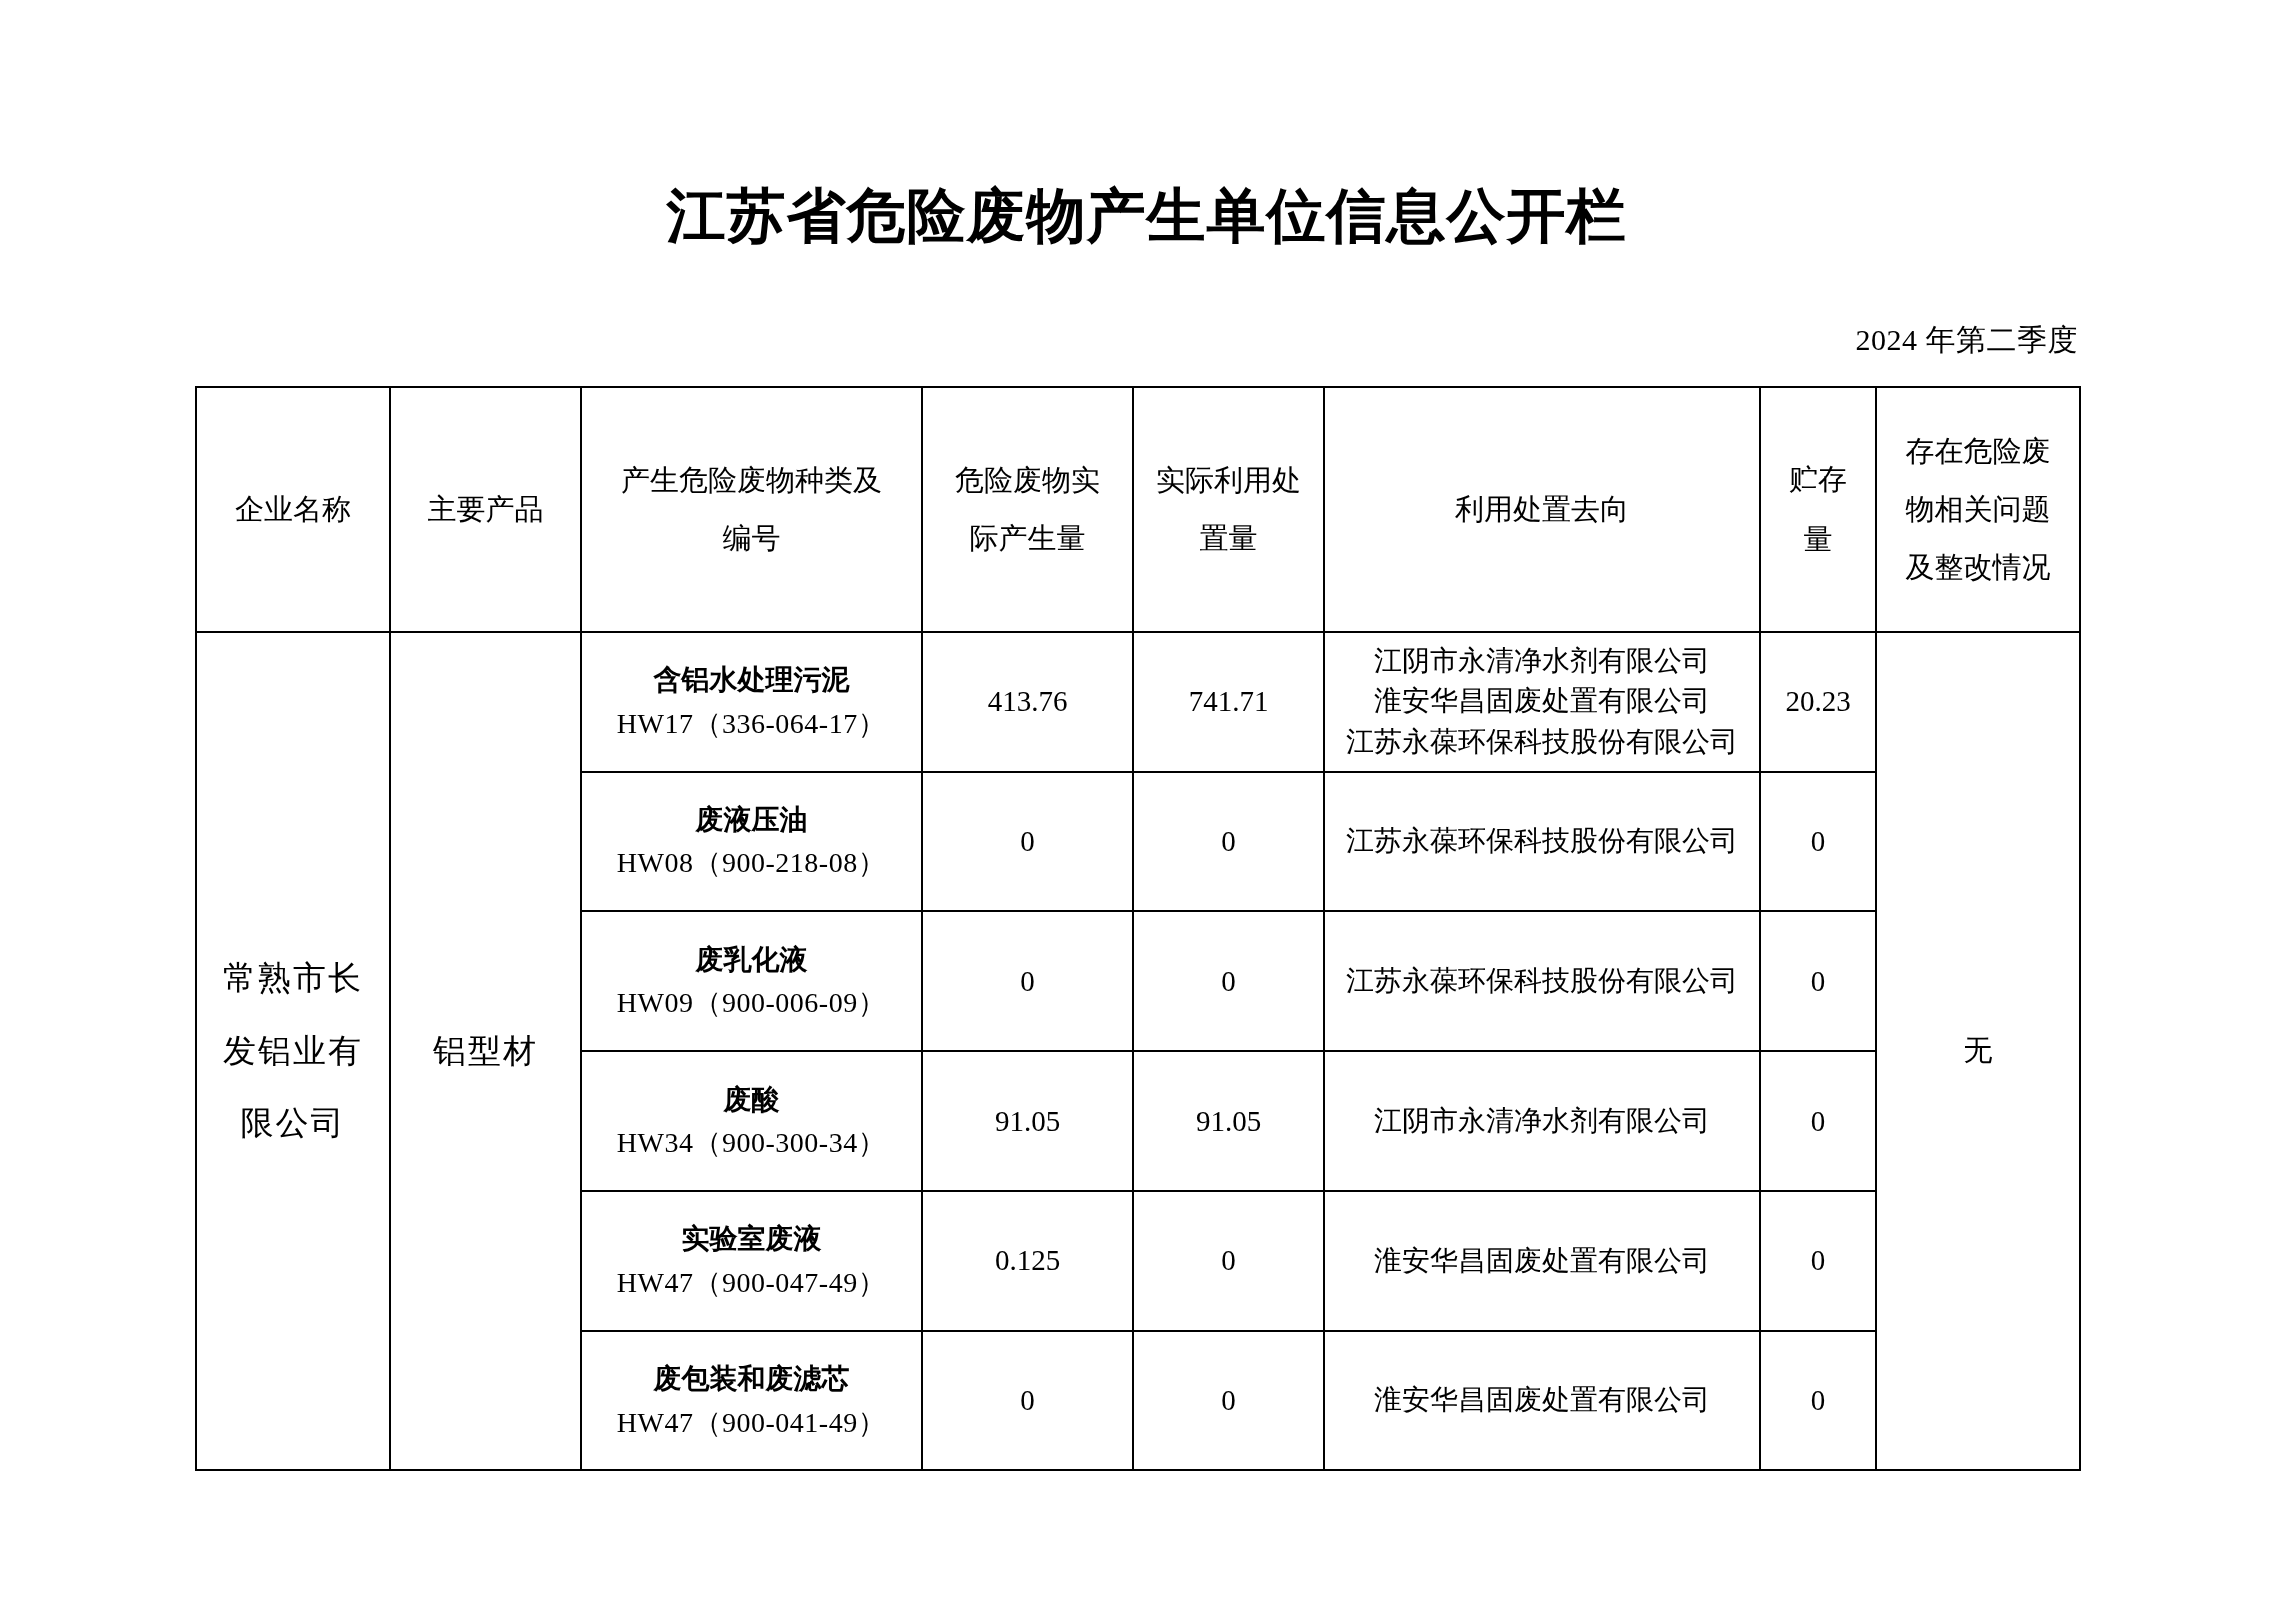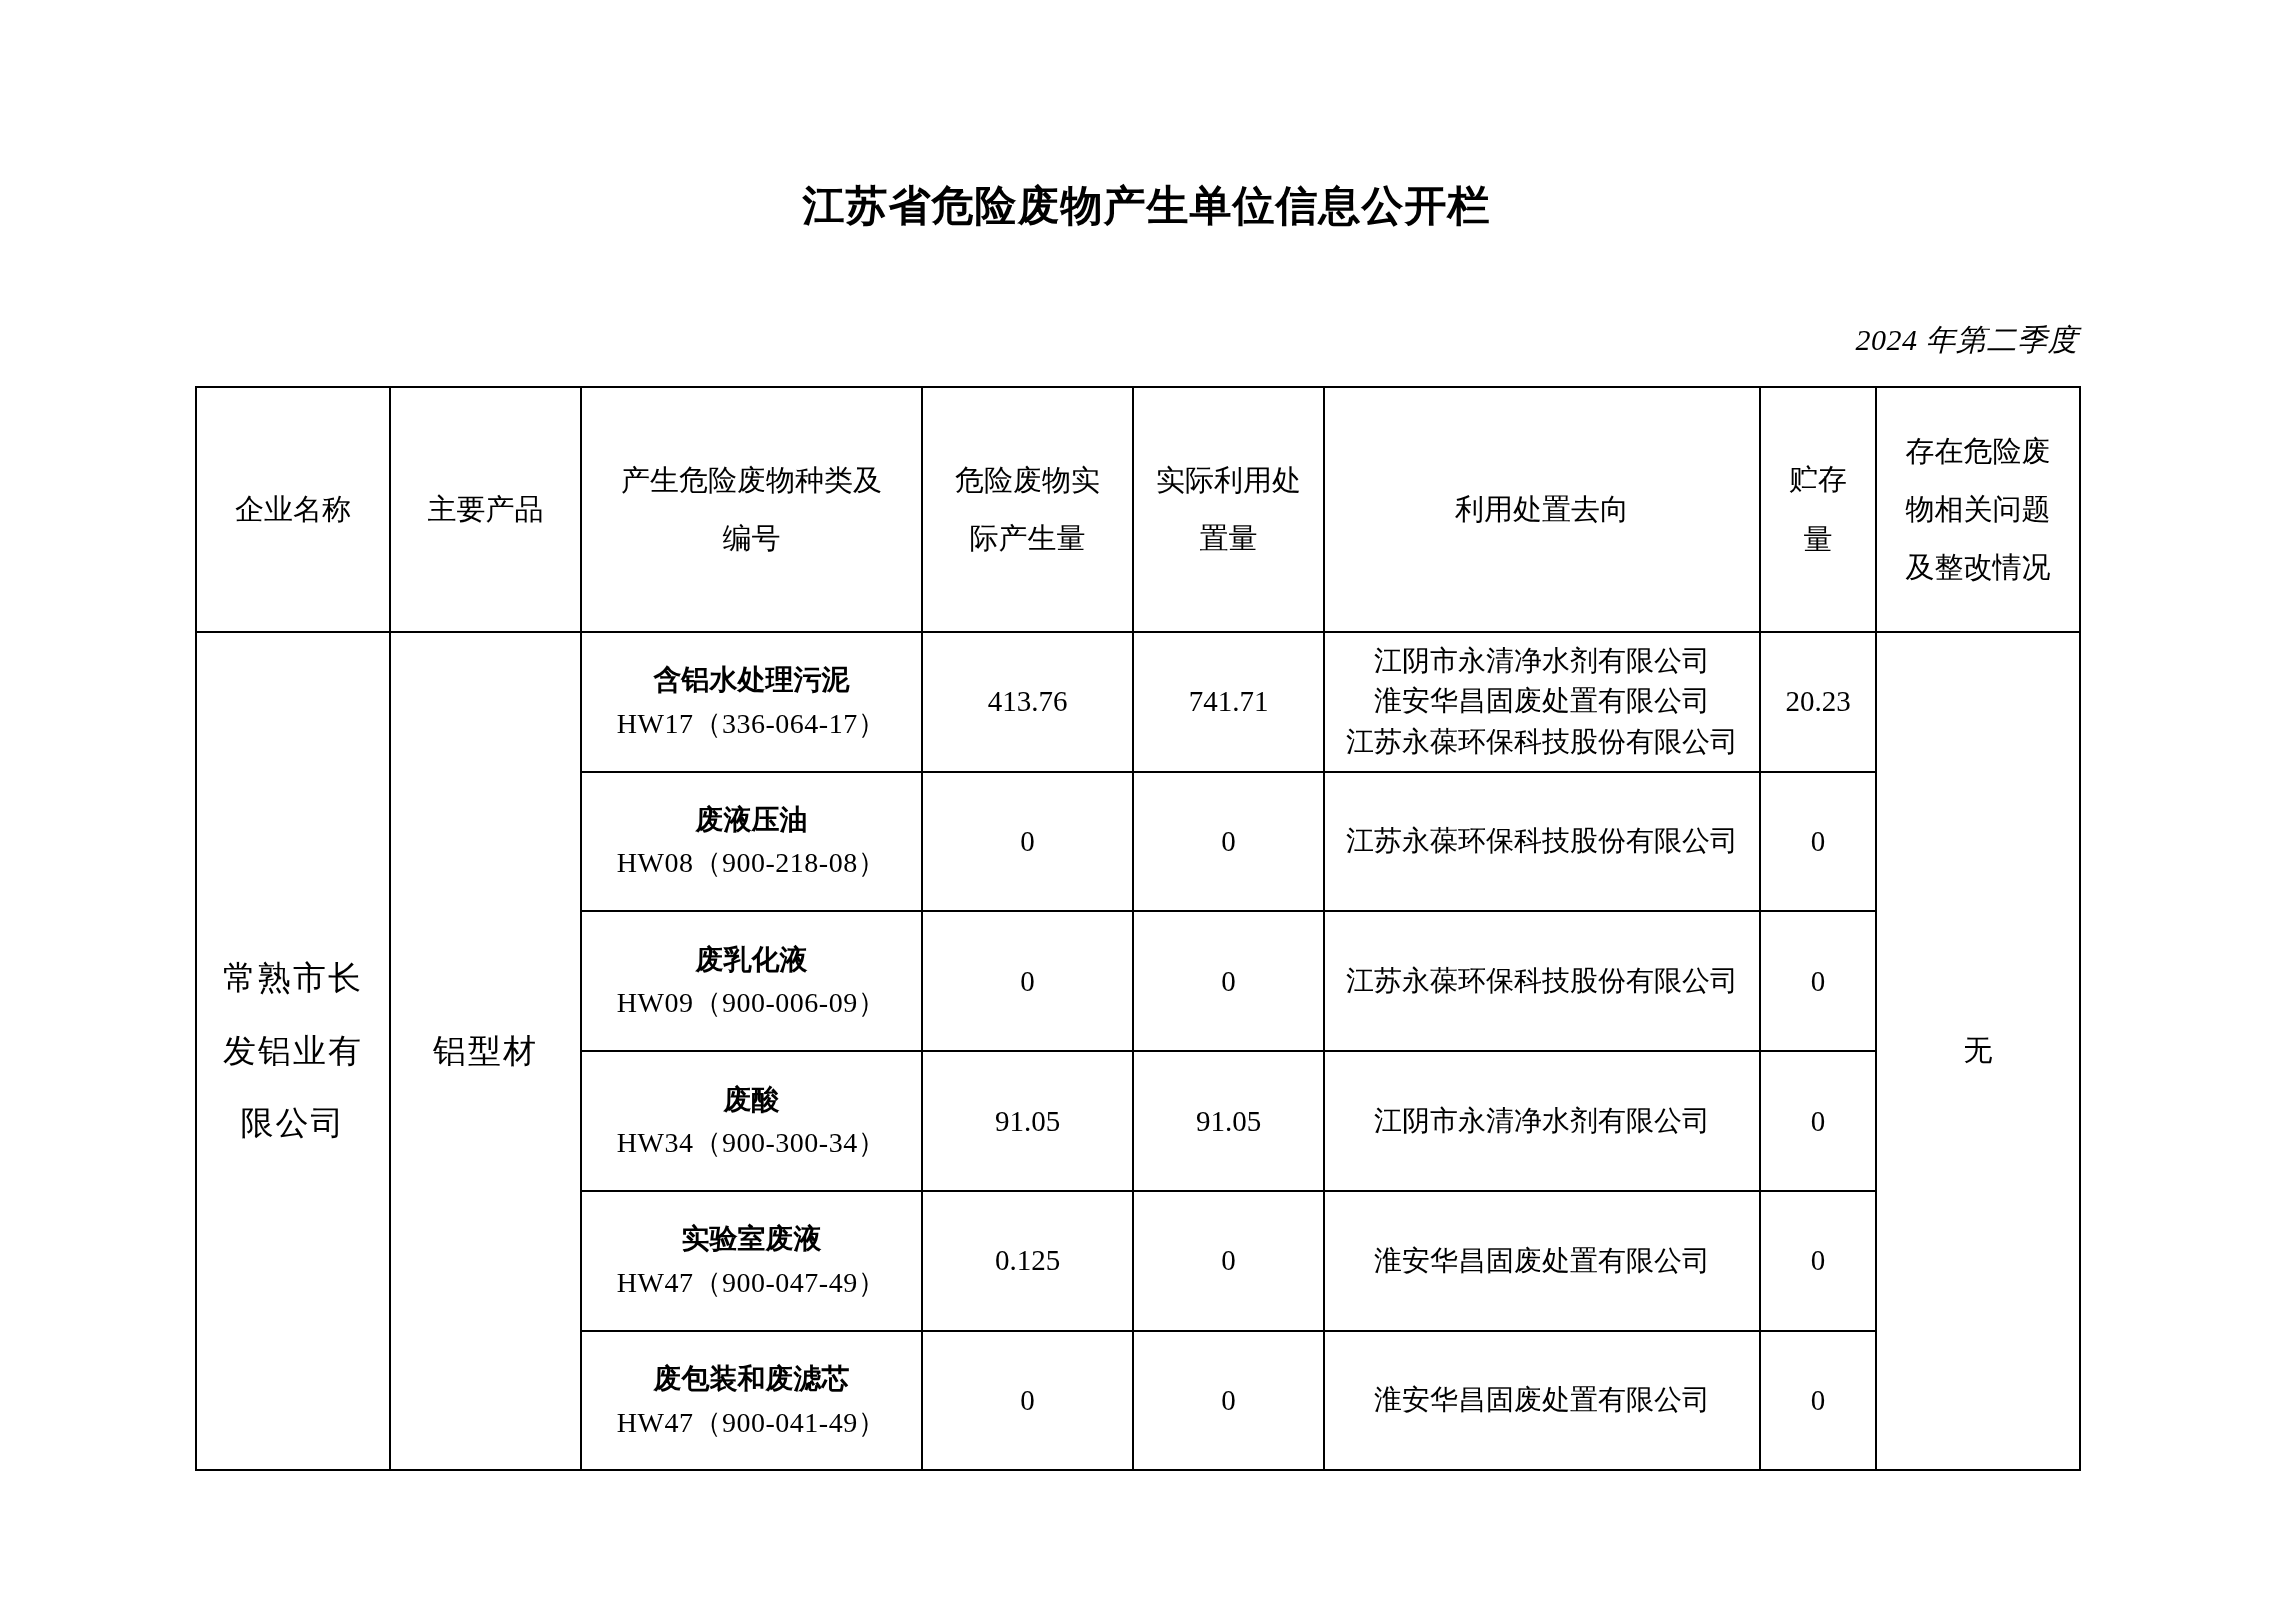--- a/index.html
+++ b/index.html
@@ -22,35 +22,34 @@
     background: #ffffff;
   }
   .doc-title {
     position: absolute;
     top: 181px;
     left: 0;
     width: 2293px;
     text-align: center;
     font-family: "Liberation Sans", "DejaVu Sans", sans-serif;
     font-weight: bold;
-    font-size: 42px;
+    font-size: 59px;
     letter-spacing: 1px;
     line-height: 1.2;
     white-space: nowrap;
   }
   .quarter-line {
     position: absolute;
     top: 320px;
     left: 0;
     width: 2078px;
     text-align: right;
     font-size: 30px;
     font-family: "Liberation Serif", "DejaVu Serif", serif;
     letter-spacing: 0.5px;
-    font-style: italic;
   }
   table.main-table {
     position: absolute;
     left: 195px;
     top: 386px;
     width: 1884px;
     border-collapse: collapse;
     table-layout: fixed;
   }
   table.main-table td,

